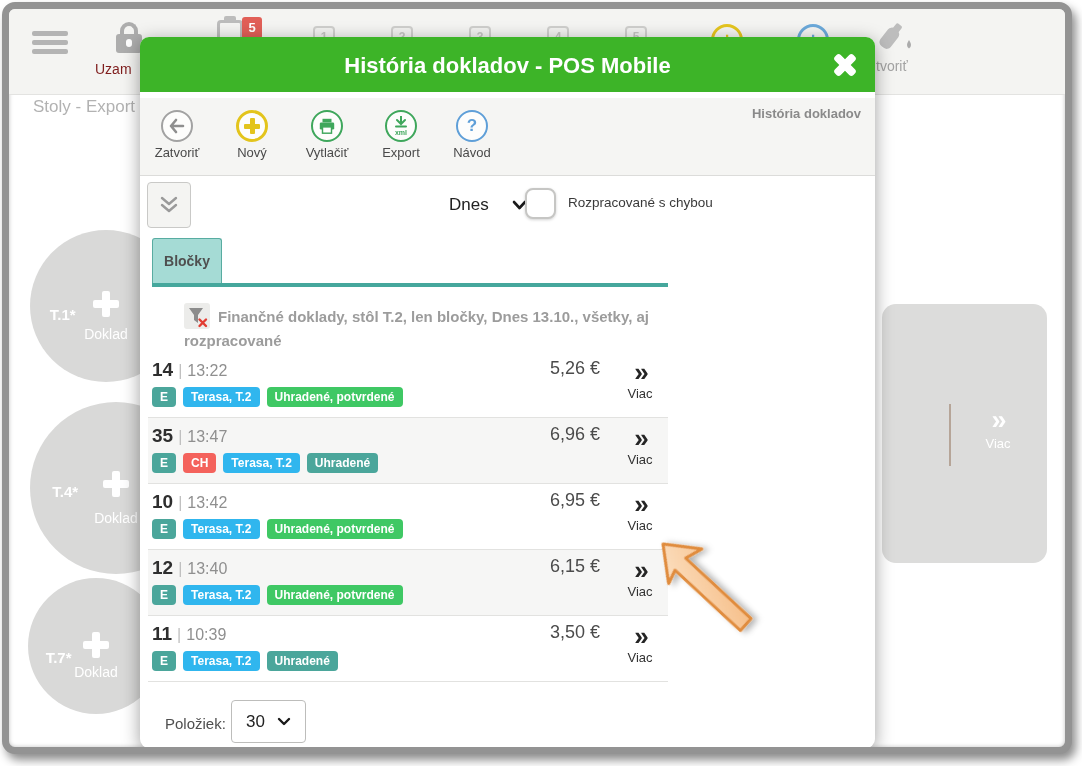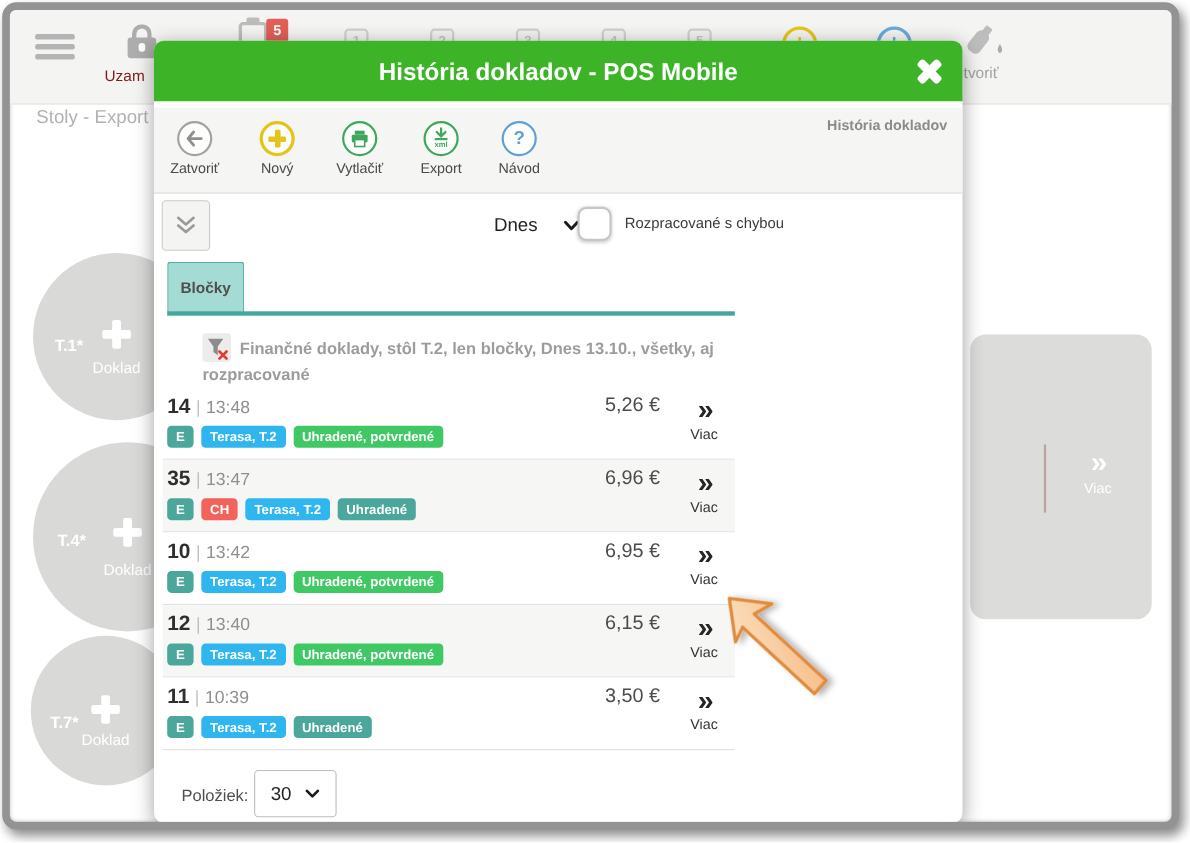--- a/index.html
+++ b/index.html
@@ -295,21 +295,21 @@
       <span class="funnel">
         <svg width="24" height="24" viewBox="0 0 24 24">
           <path d="M4 4 H18 L13 11 V19 L9 16 V11 Z" fill="#8c8c8c"></path>
           <path d="M14.5 15.5 L21 22 M21 15.5 L14.5 22" stroke="#e23c32" stroke-width="2.4" stroke-linecap="round"></path>
         </svg>
       </span><span>Finančné doklady, stôl T.2, len bločky, Dnes 13.10., všetky, aj rozpracované</span>
     </div>
 
     <div class="doc-list">
             <div class="doc-row">
-              <div class="num-line"><span class="num">14</span><span class="sep">|</span><span>13:48</span></div>
+              <div class="num-line"><span class="num">14</span><span class="sep">|</span><span>13:22</span></div>
               <div class="badges">
                 <span class="badge b-teal">E</span>
                 <span class="badge b-blue">Terasa, T.2</span>
                 <span class="badge b-green">Uhradené, potvrdené</span>
               </div>
               <div class="price">5,26 €</div>
               <div class="more-btn"><span class="chev">»</span><span class="more-label">Viac</span></div>
             </div>
             <div class="doc-row alt">
               <div class="num-line"><span class="num">35</span><span class="sep">|</span><span>13:47</span></div>

